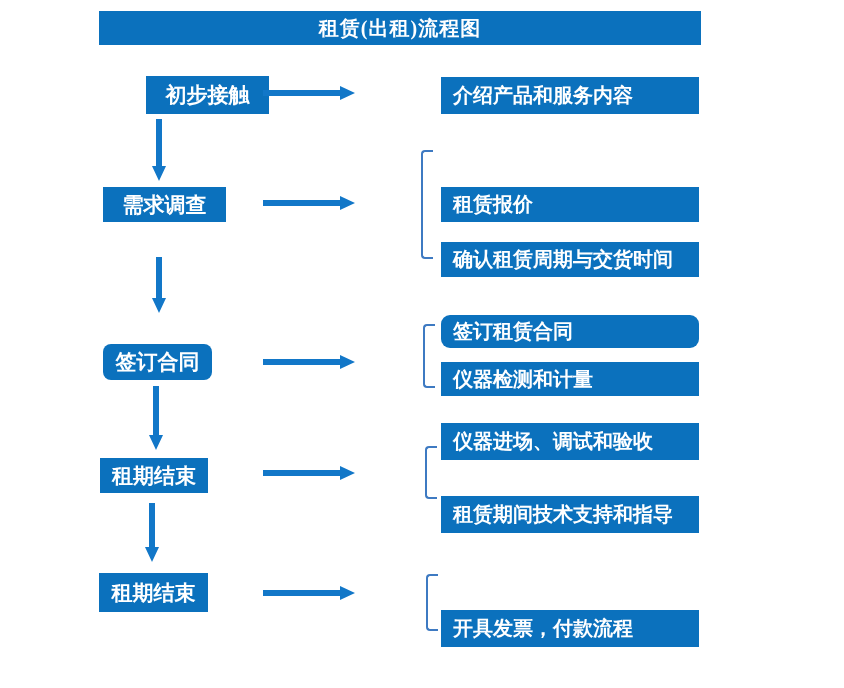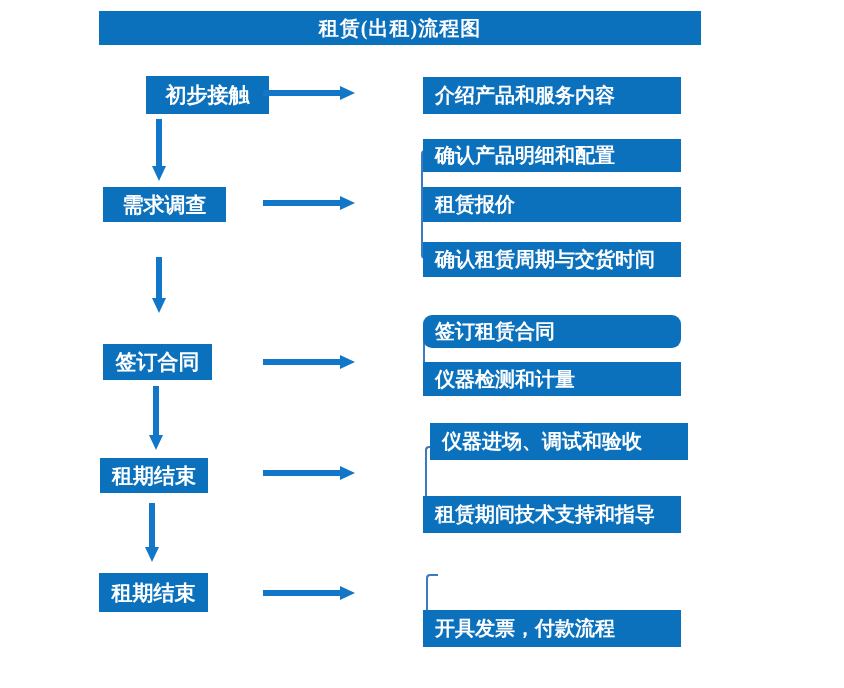--- a/index.html
+++ b/index.html
@@ -27,21 +27,21 @@
   }
   .lbox{
     position:absolute;
     background:var(--box-blue);
     color:var(--text-white);
     font-size:21px;font-weight:bold;
     display:flex;align-items:center;justify-content:center;
     white-space:nowrap;
   }
   .rbox{
-    position:absolute;left:423px;width:258px;
+    position:absolute;left:441px;width:258px;
     background:var(--box-blue);
     color:var(--text-white);
     font-size:20px;font-weight:bold;
     display:flex;align-items:center;
     padding-left:12px;
     white-space:nowrap;
   }
   .harrow{
     position:absolute;width:92px;height:14px;
     display:flex;align-items:center;
@@ -73,21 +73,21 @@
 </style>
 </head>
 <body>
 
 <div class="canvas">
 
   <div class="title-bar">租赁(出租)流程图</div>
 
   <div class="lbox" style="left:103px;top:76px;width:123px;height:38px;margin-left:43px;">初步接触</div>
   <div class="lbox" style="left:103px;top:187px;width:123px;height:35px;">需求调查</div>
-  <div class="lbox" style="left:103px;top:344px;width:109px;height:36px;">签订合同</div>
+  <div class="lbox" style="left:103px;top:344px;width:109px;height:36px;border-radius:8px;">签订合同</div>
   <div class="lbox" style="left:100px;top:458px;width:108px;height:35px;">租期结束</div>
   <div class="lbox" style="left:99px;top:573px;width:109px;height:39px;">租期结束</div>
 
   <div class="varrow" style="left:152px;top:119px;height:62px;">
     <i class="shaft"></i>
       <i class="head"></i>
   </div>
   <div class="varrow" style="left:152px;top:257px;height:56px;">
     <i class="shaft"></i>
       <i class="head"></i>
@@ -122,25 +122,24 @@
       <i class="head"></i>
   </div>
 
   <div class="bracket" style="left:421px;top:150px;height:109px;"></div>
   <div class="bracket" style="left:423px;top:324px;height:64px;"></div>
   <div class="bracket" style="left:425px;top:446px;height:53px;"></div>
   <div class="bracket" style="left:426px;top:574px;height:57px;"></div>
 
   <div class="rbox" style="top:77px;height:37px;">介绍产品和服务内容</div>
 
-  <div class="rbox" style="top:139px;height:33px;">确认产品明细和配置</div>
   <div class="rbox" style="top:187px;height:35px;">租赁报价</div>
   <div class="rbox" style="top:242px;height:35px;">确认租赁周期与交货时间</div>
 
   <div class="rbox" style="top:315px;height:33px;border-radius:9px;">签订租赁合同</div>
   <div class="rbox" style="top:362px;height:34px;">仪器检测和计量</div>
 
-  <div class="rbox" style="top:423px;height:37px;margin-left:7px;">仪器进场、调试和验收</div>
+  <div class="rbox" style="top:423px;height:37px;">仪器进场、调试和验收</div>
   <div class="rbox" style="top:490px;height:37px;margin-top:6px;">租赁期间技术支持和指导</div>
 
   <div class="rbox" style="top:610px;height:37px;">开具发票，付款流程</div>
 
 </div>
 
 </body></html>

